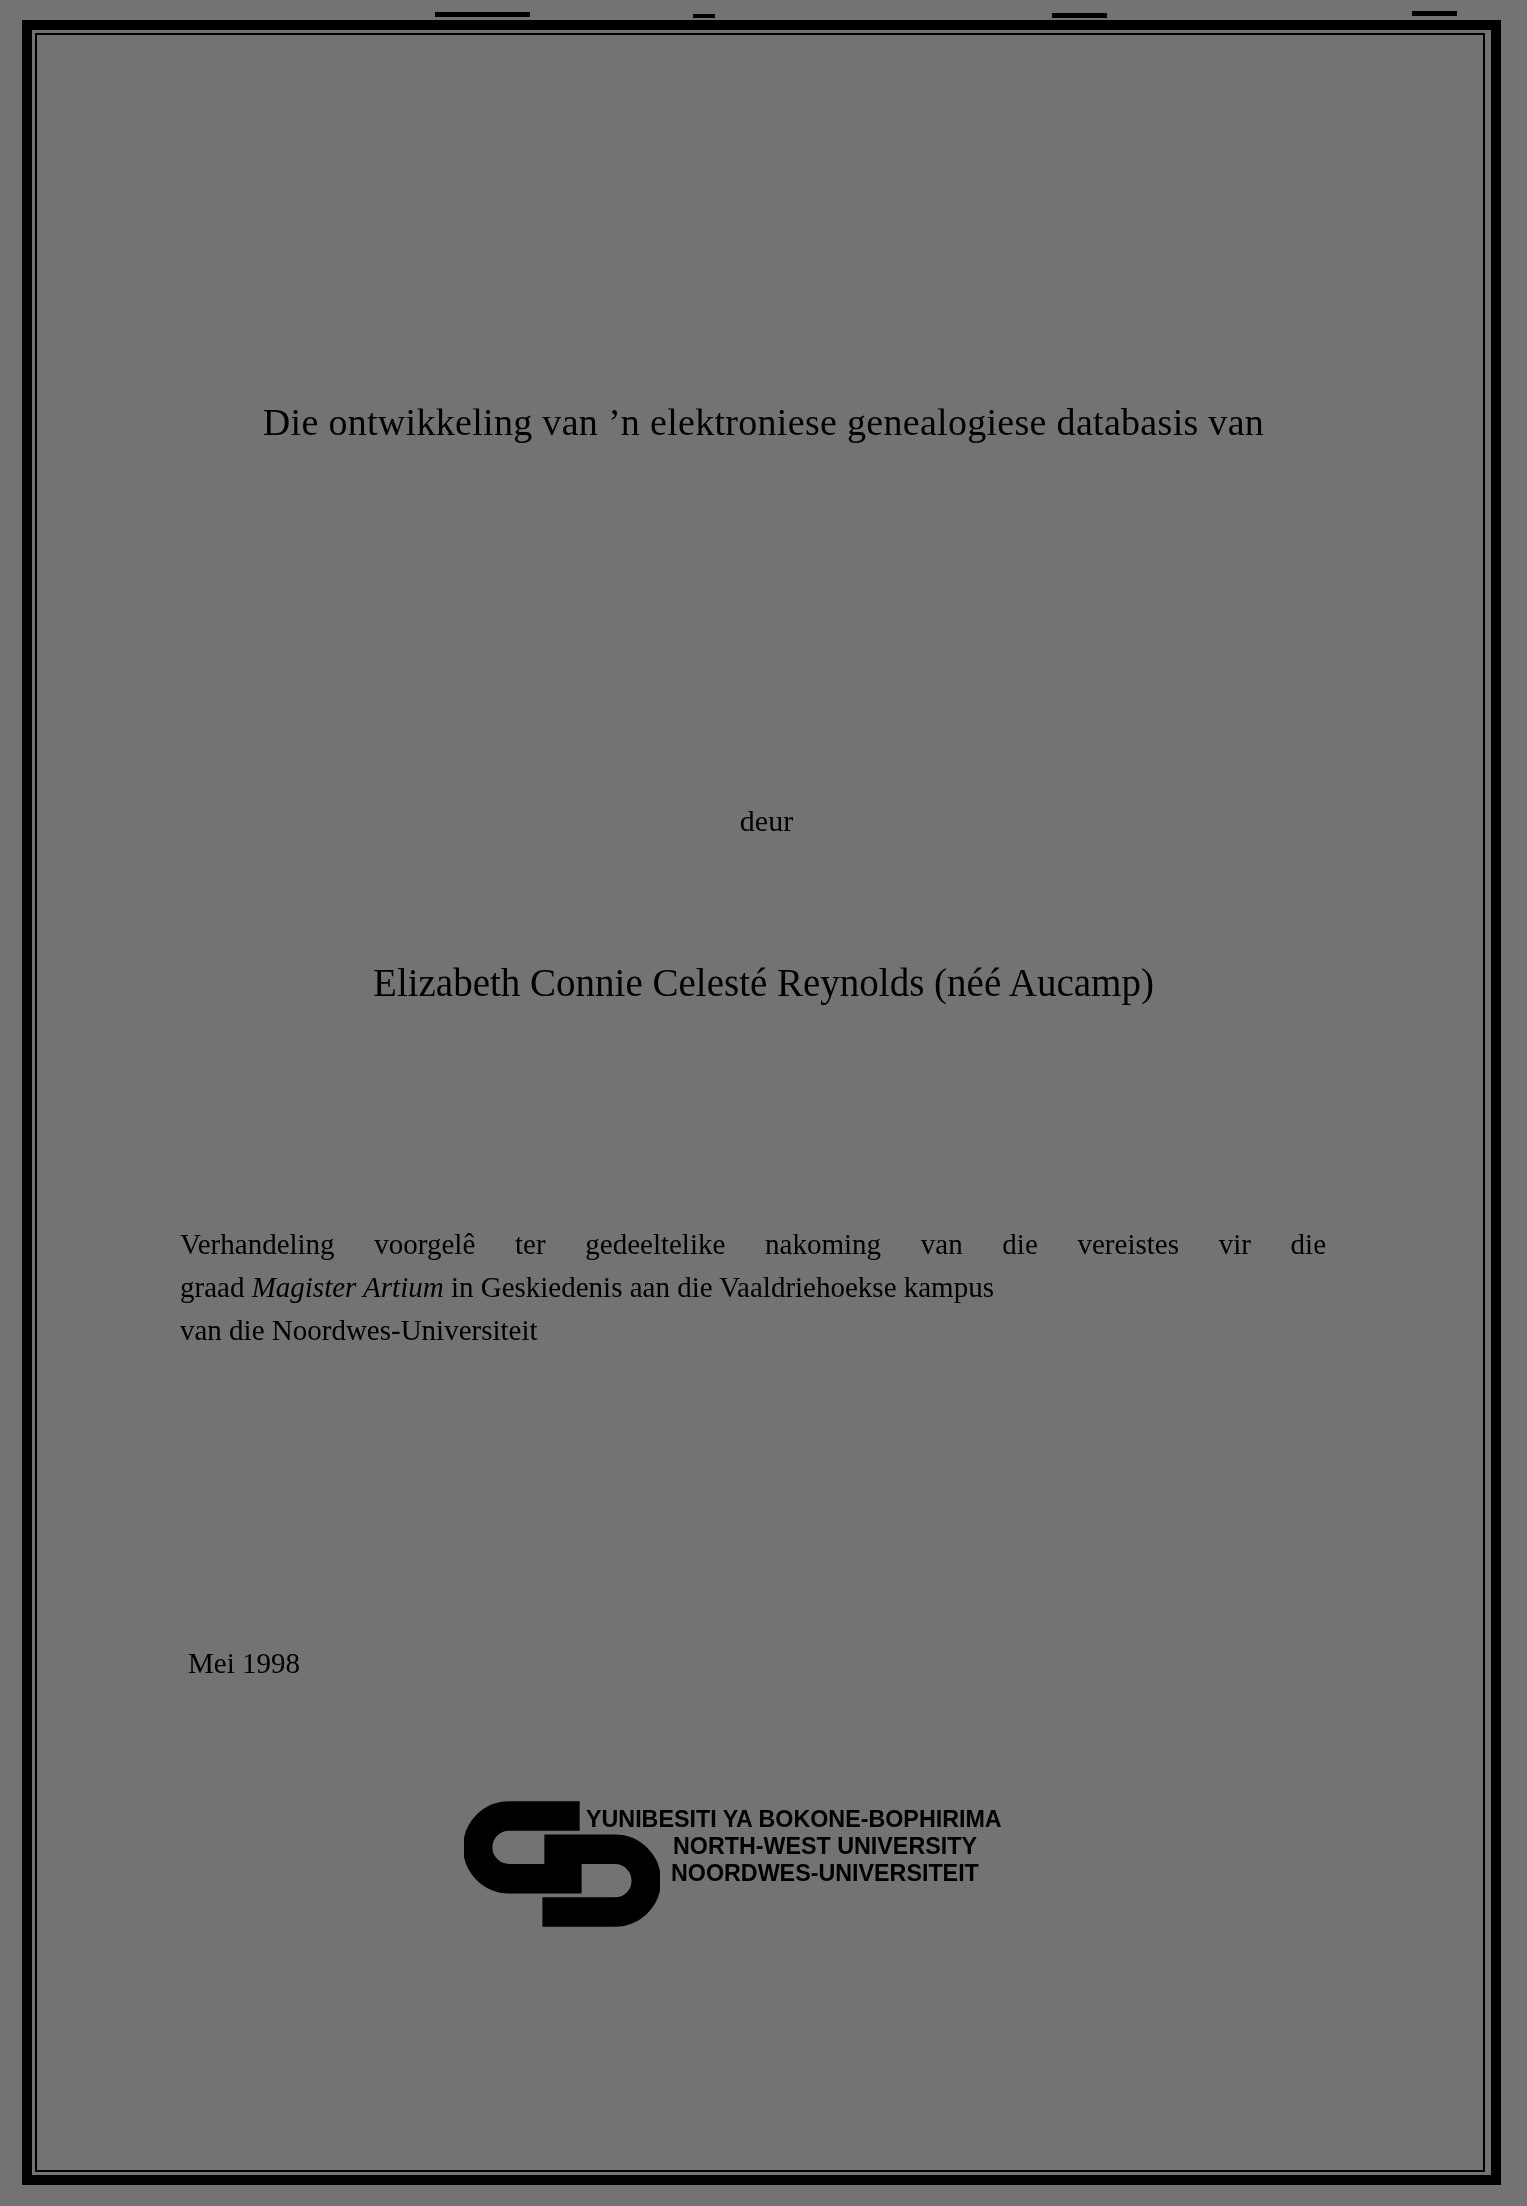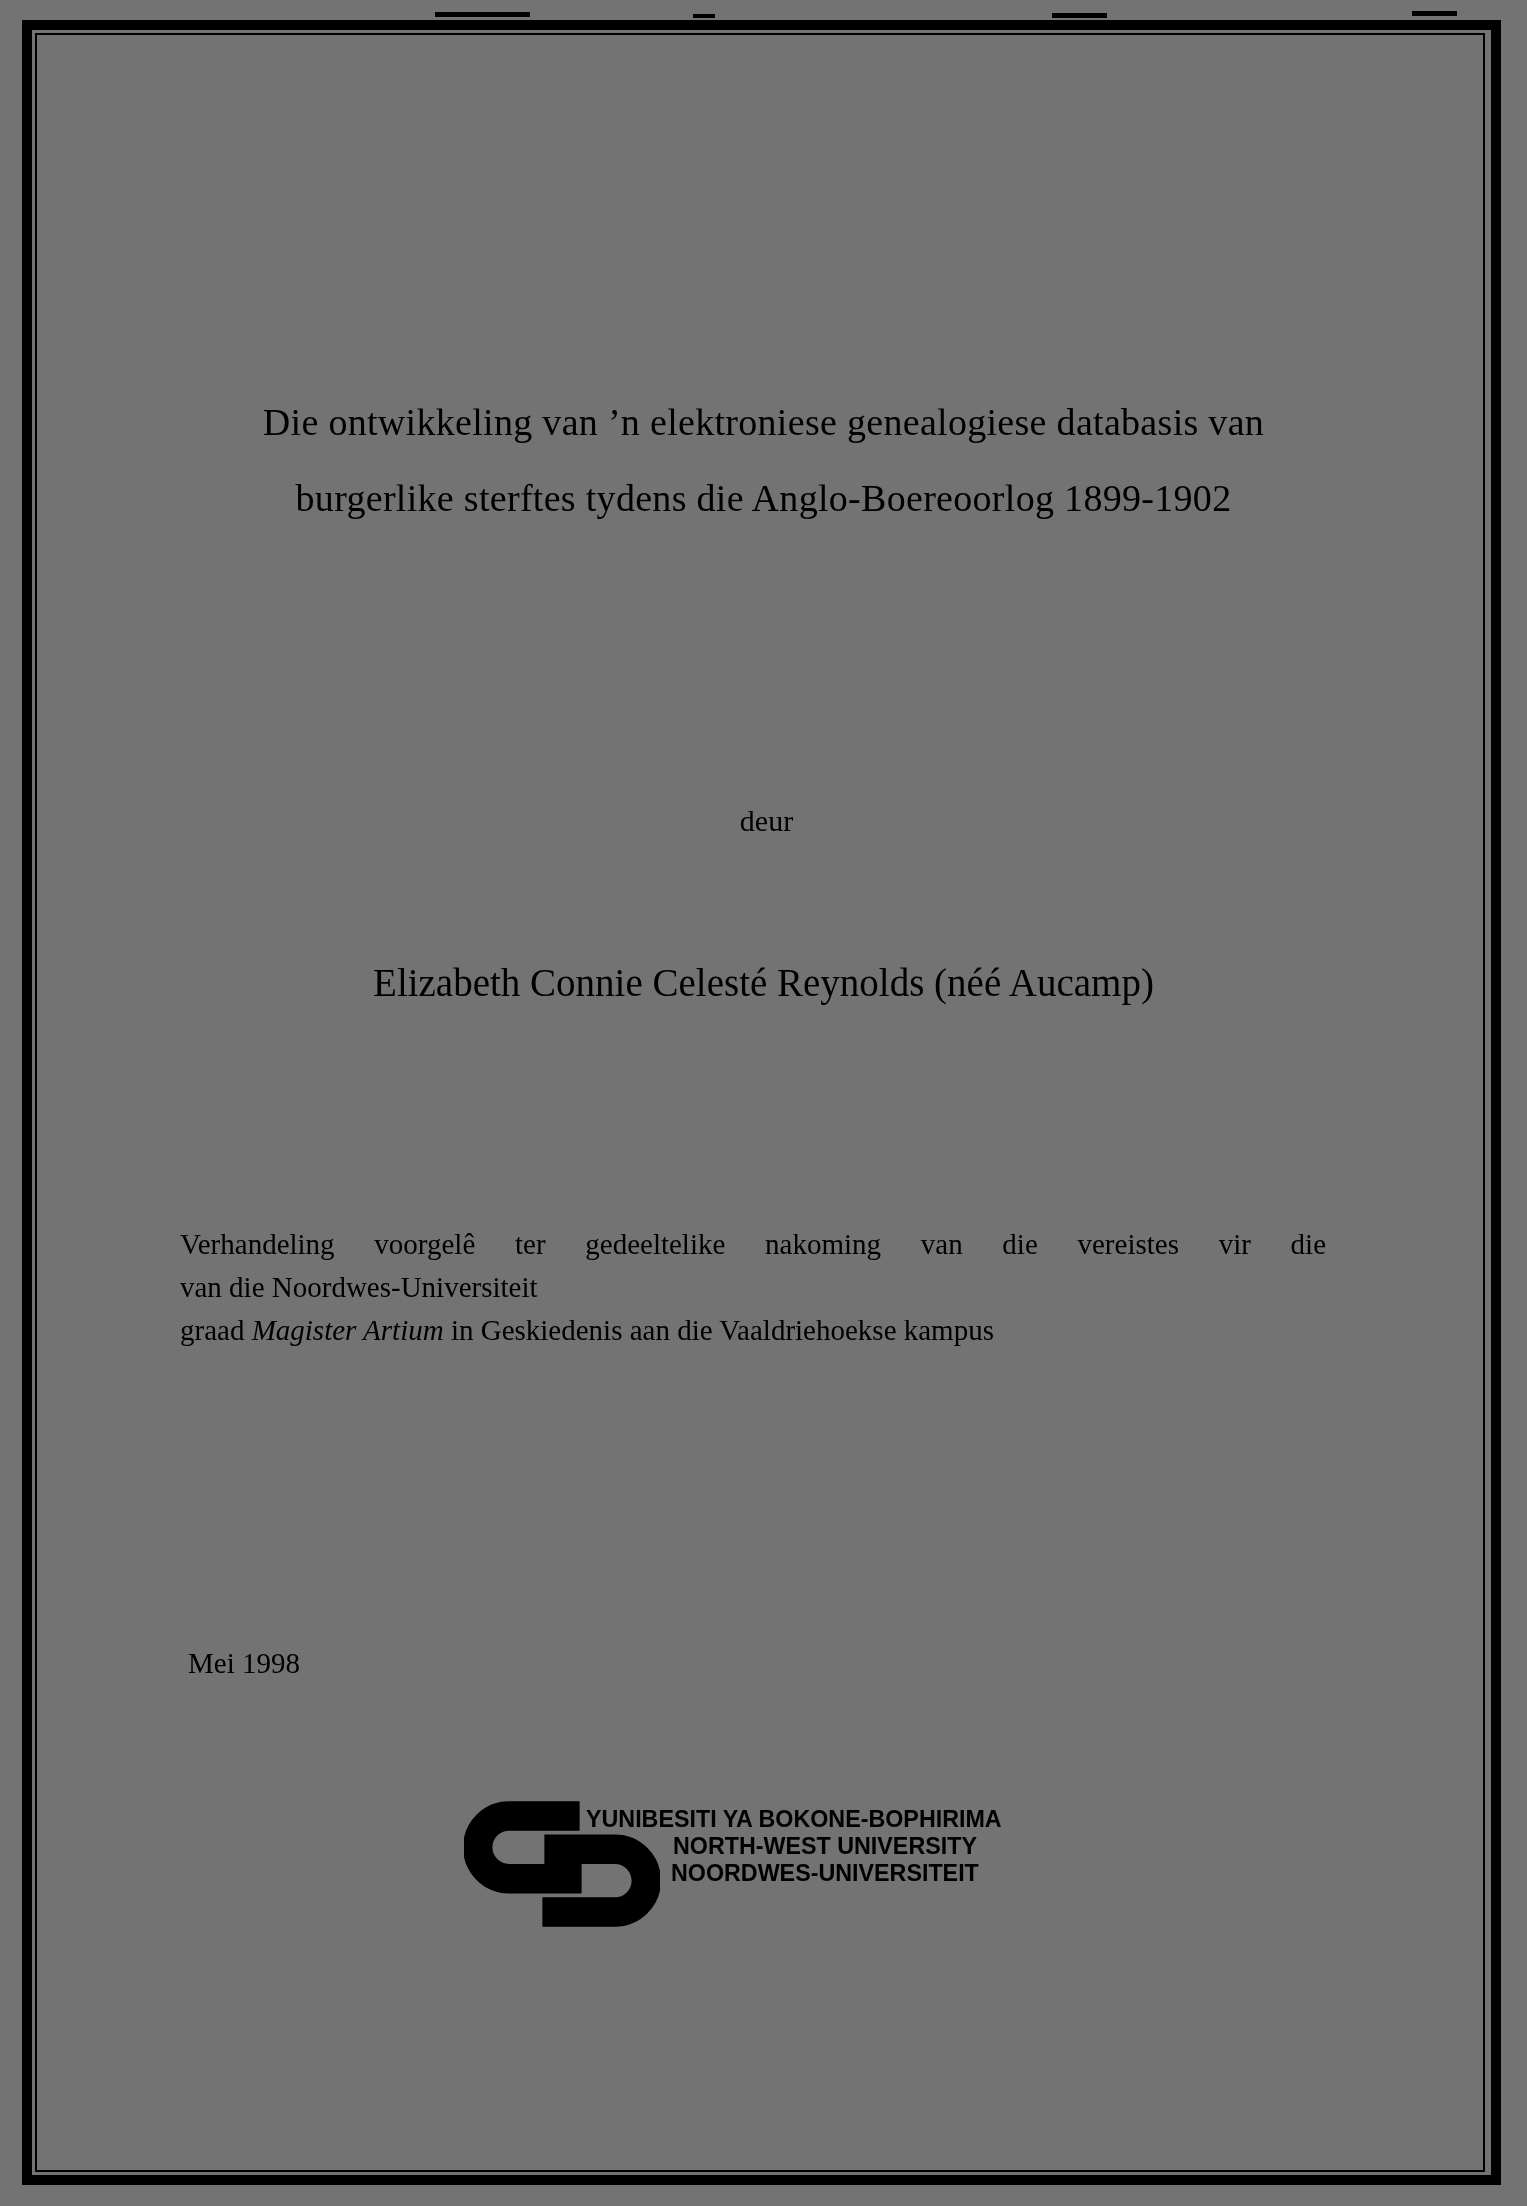--- a/index.html
+++ b/index.html
@@ -103,31 +103,30 @@
   <div class="artifact" style="left:435px; top:12px; width:95px; height:5px;"></div>
   <div class="artifact" style="left:693px; top:14px; width:22px; height:4px;"></div>
   <div class="artifact" style="left:1052px; top:13px; width:55px; height:5px;"></div>
   <div class="artifact" style="left:1412px; top:11px; width:45px; height:5px;"></div>
 
   <div class="frame-outer"></div>
   <div class="frame-inner"></div>
 
   <div class="title">
     <div>Die ontwikkeling van ’n elektroniese genealogiese databasis van</div>
-    <div class="title-line2">burgerlike sterftes tydens die Anglo-Boereoorlog 1899-1902</div>
   </div>
 
   <div class="byline">deur</div>
 
   <div class="author">Elizabeth Connie Celesté Reynolds (néé Aucamp)</div>
 
   <div class="statement">
     <div class="justified">Verhandeling voorgelê ter gedeeltelike nakoming van die vereistes vir die</div>
+    <div><span>graad </span><i>Magister Artium</i><span> in Geskiedenis aan die Vaaldriehoekse kampus</span></div>
     <div>van die Noordwes-Universiteit</div>
-    <div><span>graad </span><i>Magister Artium</i><span> in Geskiedenis aan die Vaaldriehoekse kampus</span></div>
   </div>
 
   <div class="supervisor-block">
     <div>Mei 1998</div>
   </div>
 
   <div class="logo">
     <div class="logo-mark-wrap">
       <svg width="196" height="128" viewBox="0 0 200 130" xmlns="http://www.w3.org/2000/svg">
 

